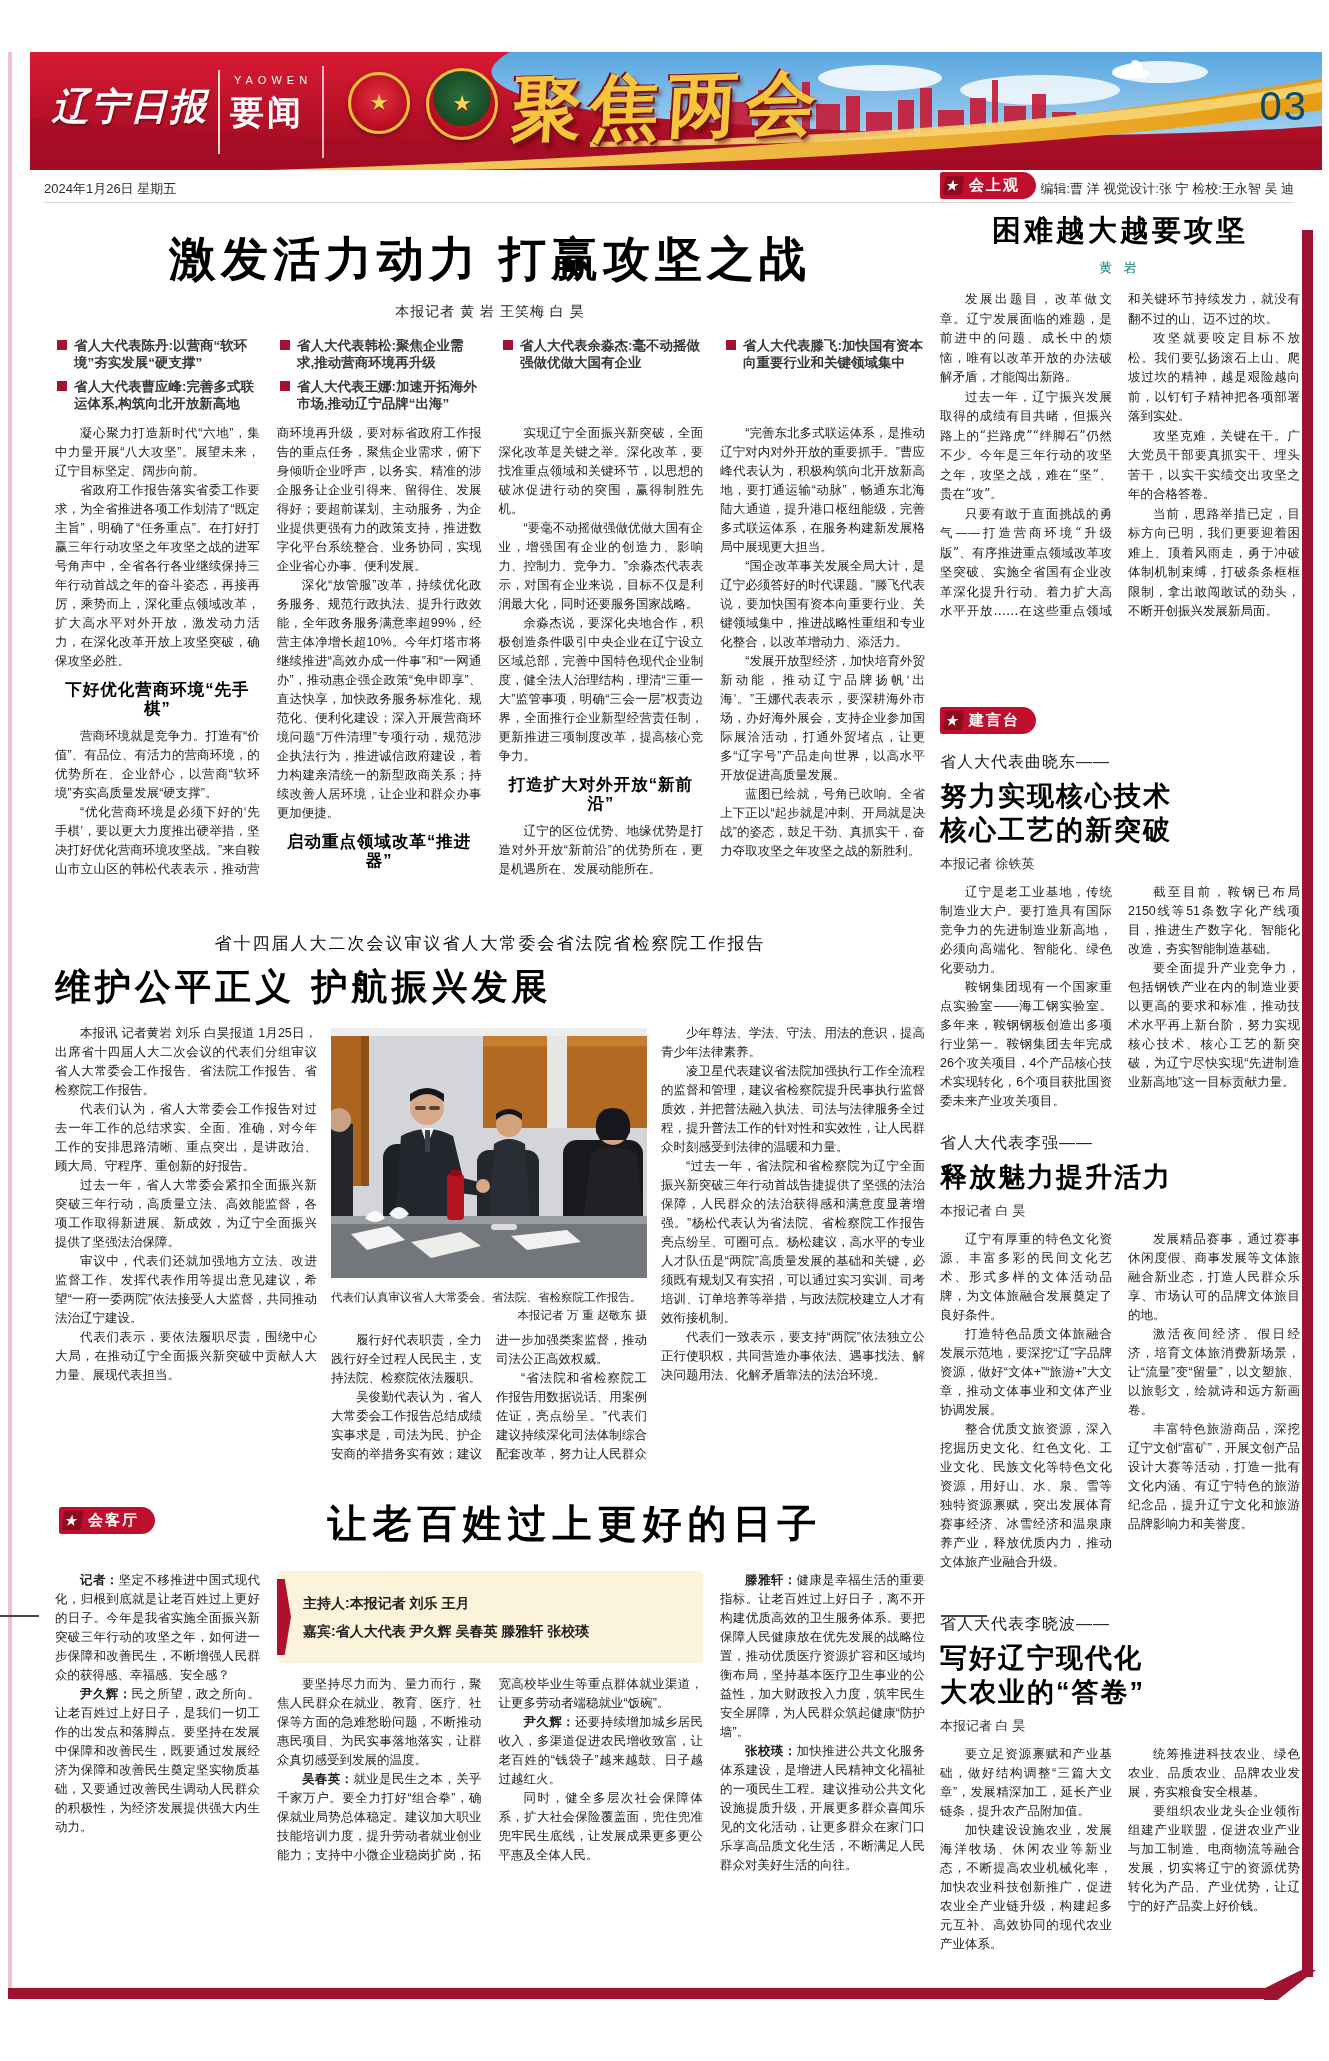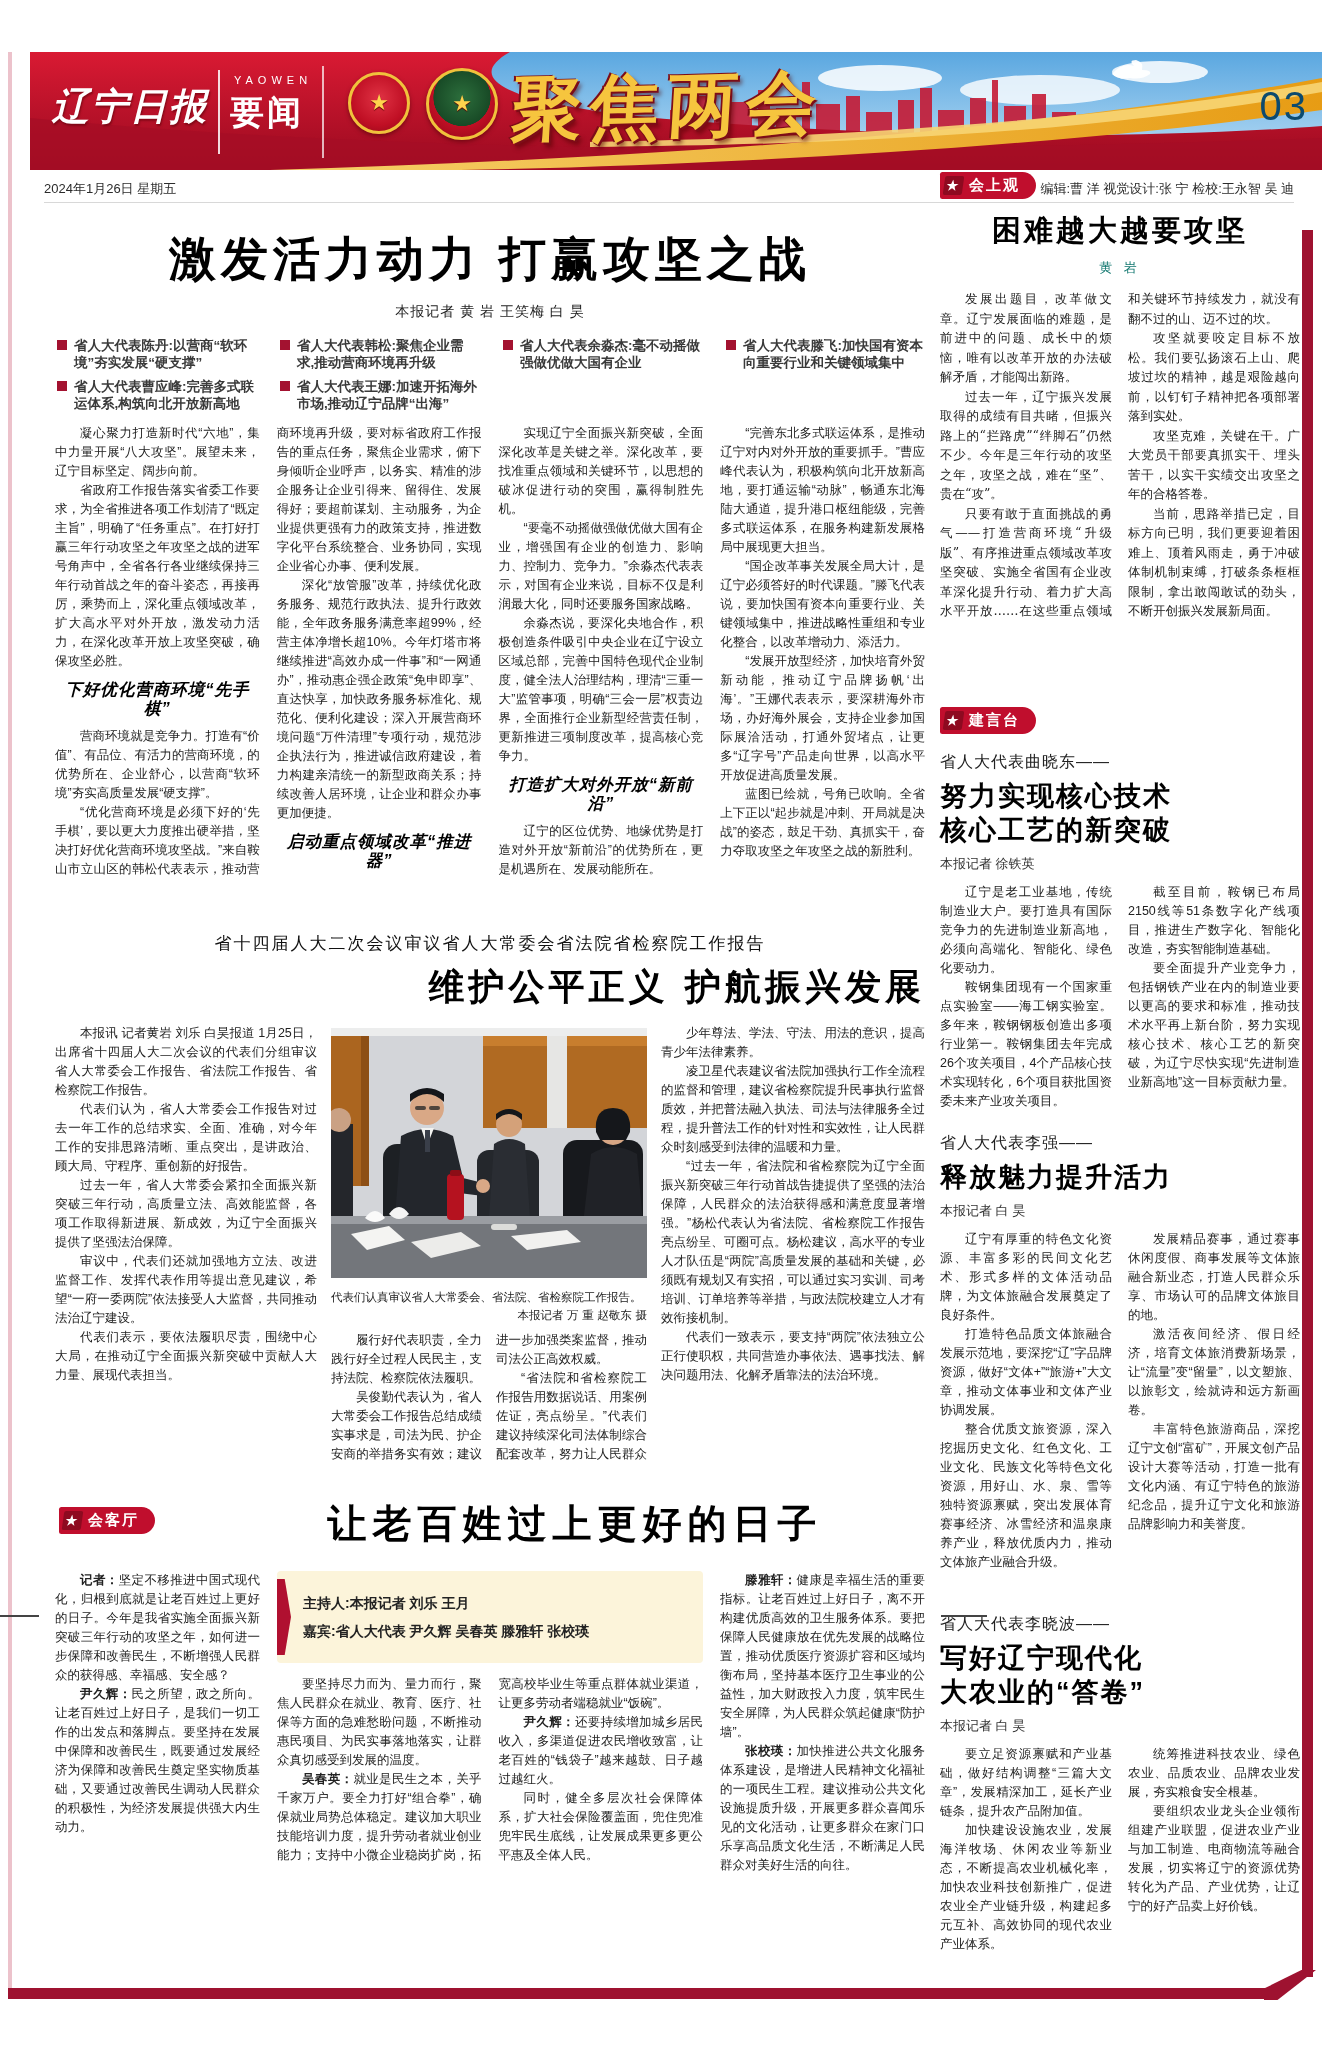--- a/index.html
+++ b/index.html
@@ -37,21 +37,21 @@
             font-size:13px;color:#2b2b2b;display:flex;justify-content:space-between;align-items:center;}
   
   .badge{display:inline-flex;align-items:center;height:27px;background:#c00e2d;color:#fff;
          border-radius:3px 16px 16px 3px;padding:0 16px 0 4px;font-size:15px;font-weight:bold;letter-spacing:2px;
          position:relative;}
   .badge .bstar{display:inline-block;width:19px;height:19px;margin-right:6px;background:#8e0a20;
          transform:skewX(-8deg);color:#fff;font-size:13px;line-height:19px;text-align:center;border-radius:2px;}
   
   .body-p{margin:0;text-indent:2em;text-align:justify;}
   .col-subhead{font-weight:bold;font-size:16.5px;text-align:center;margin:9px 0;letter-spacing:1px;color:#000;
-               break-inside:avoid;font-family:"Liberation Sans",sans-serif;text-indent:0;font-style:italic;}
+               break-inside:avoid;font-family:"Liberation Sans",sans-serif;text-indent:0;}
   
   .main-art{position:absolute;left:55px;top:212px;width:870px;height:718px;}
   .main-headline{text-align:center;font-size:47px;font-weight:900;letter-spacing:5px;color:#000;margin-top:16px;}
   .main-byline{text-align:center;font-size:14px;color:#222;margin-top:12px;letter-spacing:1px;}
   .bullets{display:grid;grid-template-columns:1fr 1fr 1fr 1fr;column-gap:26px;row-gap:7px;margin:16px 2px 12px;}
   .bullet-item{display:flex;font-size:13.5px;font-weight:bold;color:#3a3a3a;line-height:17px;}
   .bullet-sq{flex:none;width:10px;height:10px;background:#a31230;margin:3px 7px 0 0;}
   .main-body{height:540px;overflow:hidden;columns:4;column-gap:17px;font-size:12.5px;line-height:19px;color:#222;}
   
   .rail{position:absolute;left:940px;top:172px;width:360px;}
@@ -61,21 +61,21 @@
   .obs-body{margin-top:12px;height:396px;overflow:hidden;columns:2;column-gap:16px;
             font-family:"DejaVu Serif",serif;font-size:12.5px;line-height:19.5px;color:#1c1c1c;}
   .jy-badge{margin-top:22px;}
   .rep-tag{font-size:16px;color:#222;margin-top:18px;letter-spacing:1px;}
   .rep-headline{font-size:27px;font-weight:800;line-height:34px;letter-spacing:2px;color:#000;margin-top:6px;}
   .rep-byline{font-size:13px;color:#333;margin-top:8px;}
   .rep-body{margin-top:10px;overflow:hidden;columns:2;column-gap:16px;font-size:12.5px;line-height:19px;color:#222;}
   
   .fair{position:absolute;left:55px;top:932px;width:870px;height:556px;}
   .fair-kicker{text-align:center;font-size:17px;color:#111;letter-spacing:2px;}
-  .fair-headline{text-align:right;font-family:"DejaVu Serif",serif;font-weight:bold;font-size:36px;
+  .fair-headline{text-align:left;font-family:"DejaVu Serif",serif;font-weight:bold;font-size:36px;
                  letter-spacing:4px;color:#000;margin-top:8px;}
   .fair-cols{position:absolute;left:0;top:92px;width:870px;height:464px;font-size:12.5px;line-height:19px;color:#222;}
   .fair-a{position:absolute;left:0;top:0;width:262px;height:464px;overflow:hidden;}
   .fair-b{position:absolute;left:276px;top:4px;width:316px;height:460px;}
   .fair-c{position:absolute;left:606px;top:0;width:264px;height:464px;overflow:hidden;}
   .photo-caption{font-family:"DejaVu Serif",serif;font-size:11.5px;line-height:16px;color:#222;margin-top:5px;}
   .photo-credit{font-family:"DejaVu Serif",serif;font-size:11.5px;color:#222;text-align:right;margin-top:1px;}
   .fair-b-text{margin-top:6px;height:160px;overflow:hidden;columns:2;column-gap:14px;}
   
   .live{position:absolute;left:55px;top:1497px;width:870px;height:462px;}

